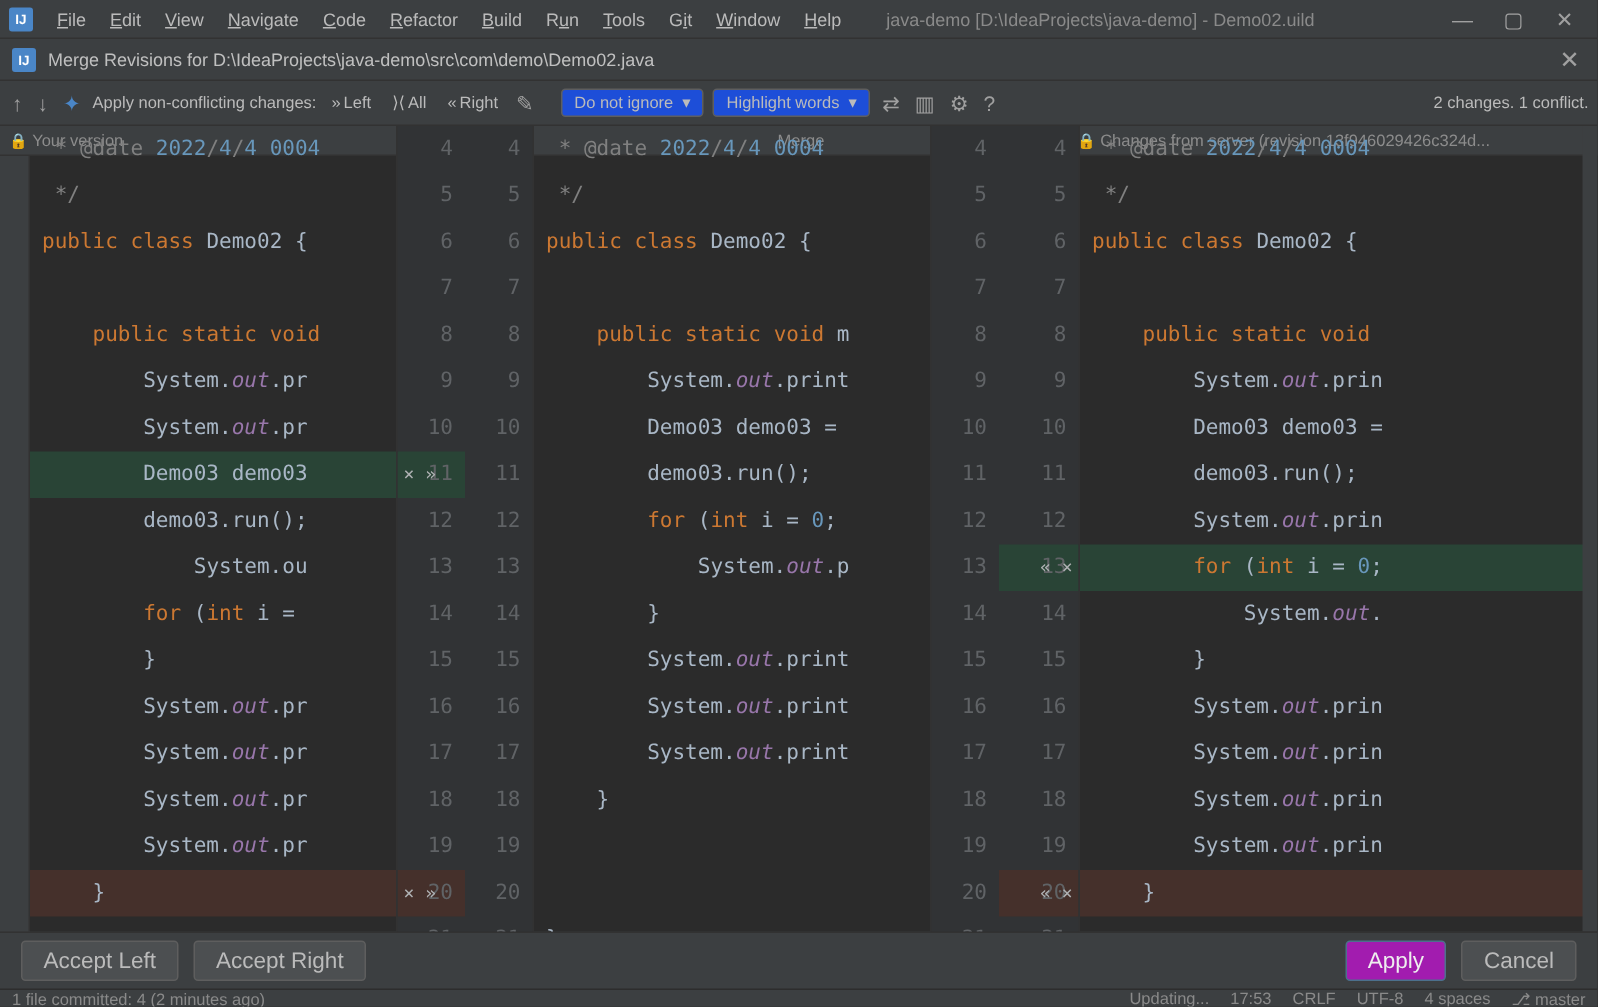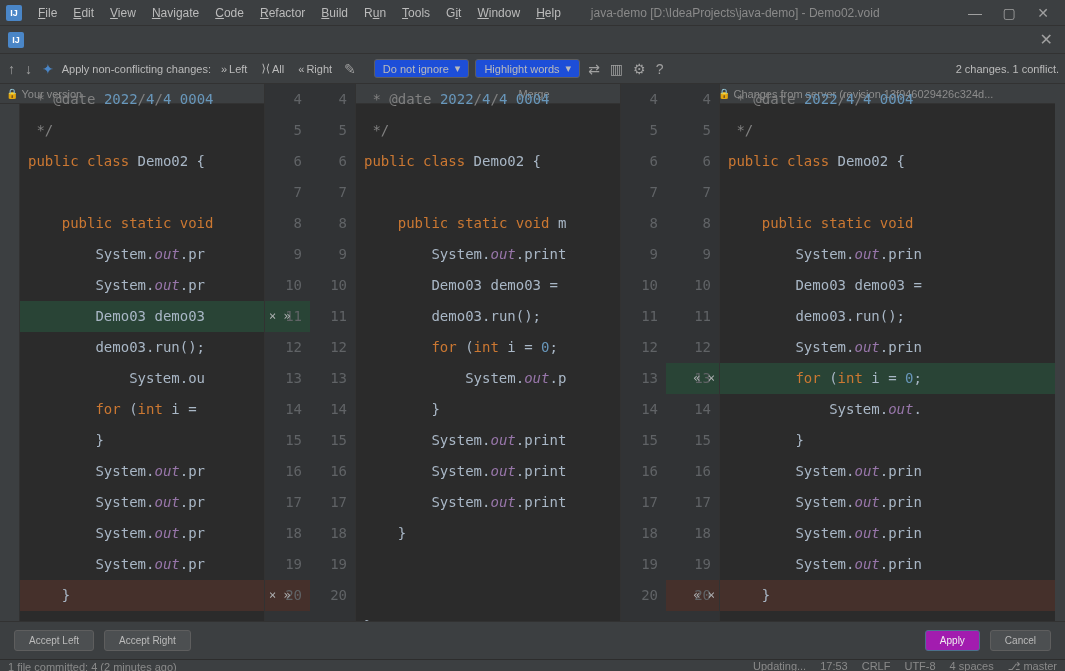--- a/index.html
+++ b/index.html
@@ -140,21 +140,21 @@
   align-items: center;
   padding: 0 14px;
   gap: 10px;
 }
 .btn {
   background: #4c4f51;
   border: 1px solid #5e5e5e;
   color: #bbbbbb;
   padding: 4px 14px;
   border-radius: 3px;
-  font-size: 10px;
+  font-size: 15px;
 }
 .btn.primary { background: #a21caf; border-color: #4c708c; color: #eeeeee; }
 .dlg-buttons .spacer { flex:1; }
 
 .status {
   height: 14px;
   background: #3c3f41;
   color: #8a8a8a;
   font-size: 11px;
   display:flex;
@@ -176,30 +176,31 @@
   <div class="mi"><u>V</u>iew</div>
   <div class="mi"><u>N</u>avigate</div>
   <div class="mi"><u>C</u>ode</div>
   <div class="mi"><u>R</u>efactor</div>
   <div class="mi"><u>B</u>uild</div>
   <div class="mi">R<u>u</u>n</div>
   <div class="mi"><u>T</u>ools</div>
   <div class="mi">G<u>i</u>t</div>
   <div class="mi"><u>W</u>indow</div>
   <div class="mi"><u>H</u>elp</div>
-  <div class="title">java-demo [D:\IdeaProjects\java-demo] - Demo02.void</div>
+  <div class="title">java-demo [D:\IdeaProjects\java-demo] - Demo02.uild</div>
   <div class="winbtns">
     <div class="winbtn">—</div>
     <div class="winbtn">▢</div>
     <div class="winbtn">✕</div>
   </div>
 </div>
 
 <div class="dlg-header">
   <div class="icon">IJ</div>
+  <div class="txt">Merge Revisions for D:\IdeaProjects\java-demo\src\com\demo\Demo02.java</div>
   <div class="close">✕</div>
 </div>
 
 <div class="toolbar">
   <span class="tb-icon">↑</span>
   <span class="tb-icon">↓</span>
   <span class="tb-icon" style="color:#4a86c7;">✦</span>
   <span>Apply non-conflicting changes:</span>
   <span class="tb-btn">» <span>Left</span></span>
   <span class="tb-btn">⟩⟨ <span>All</span></span>

